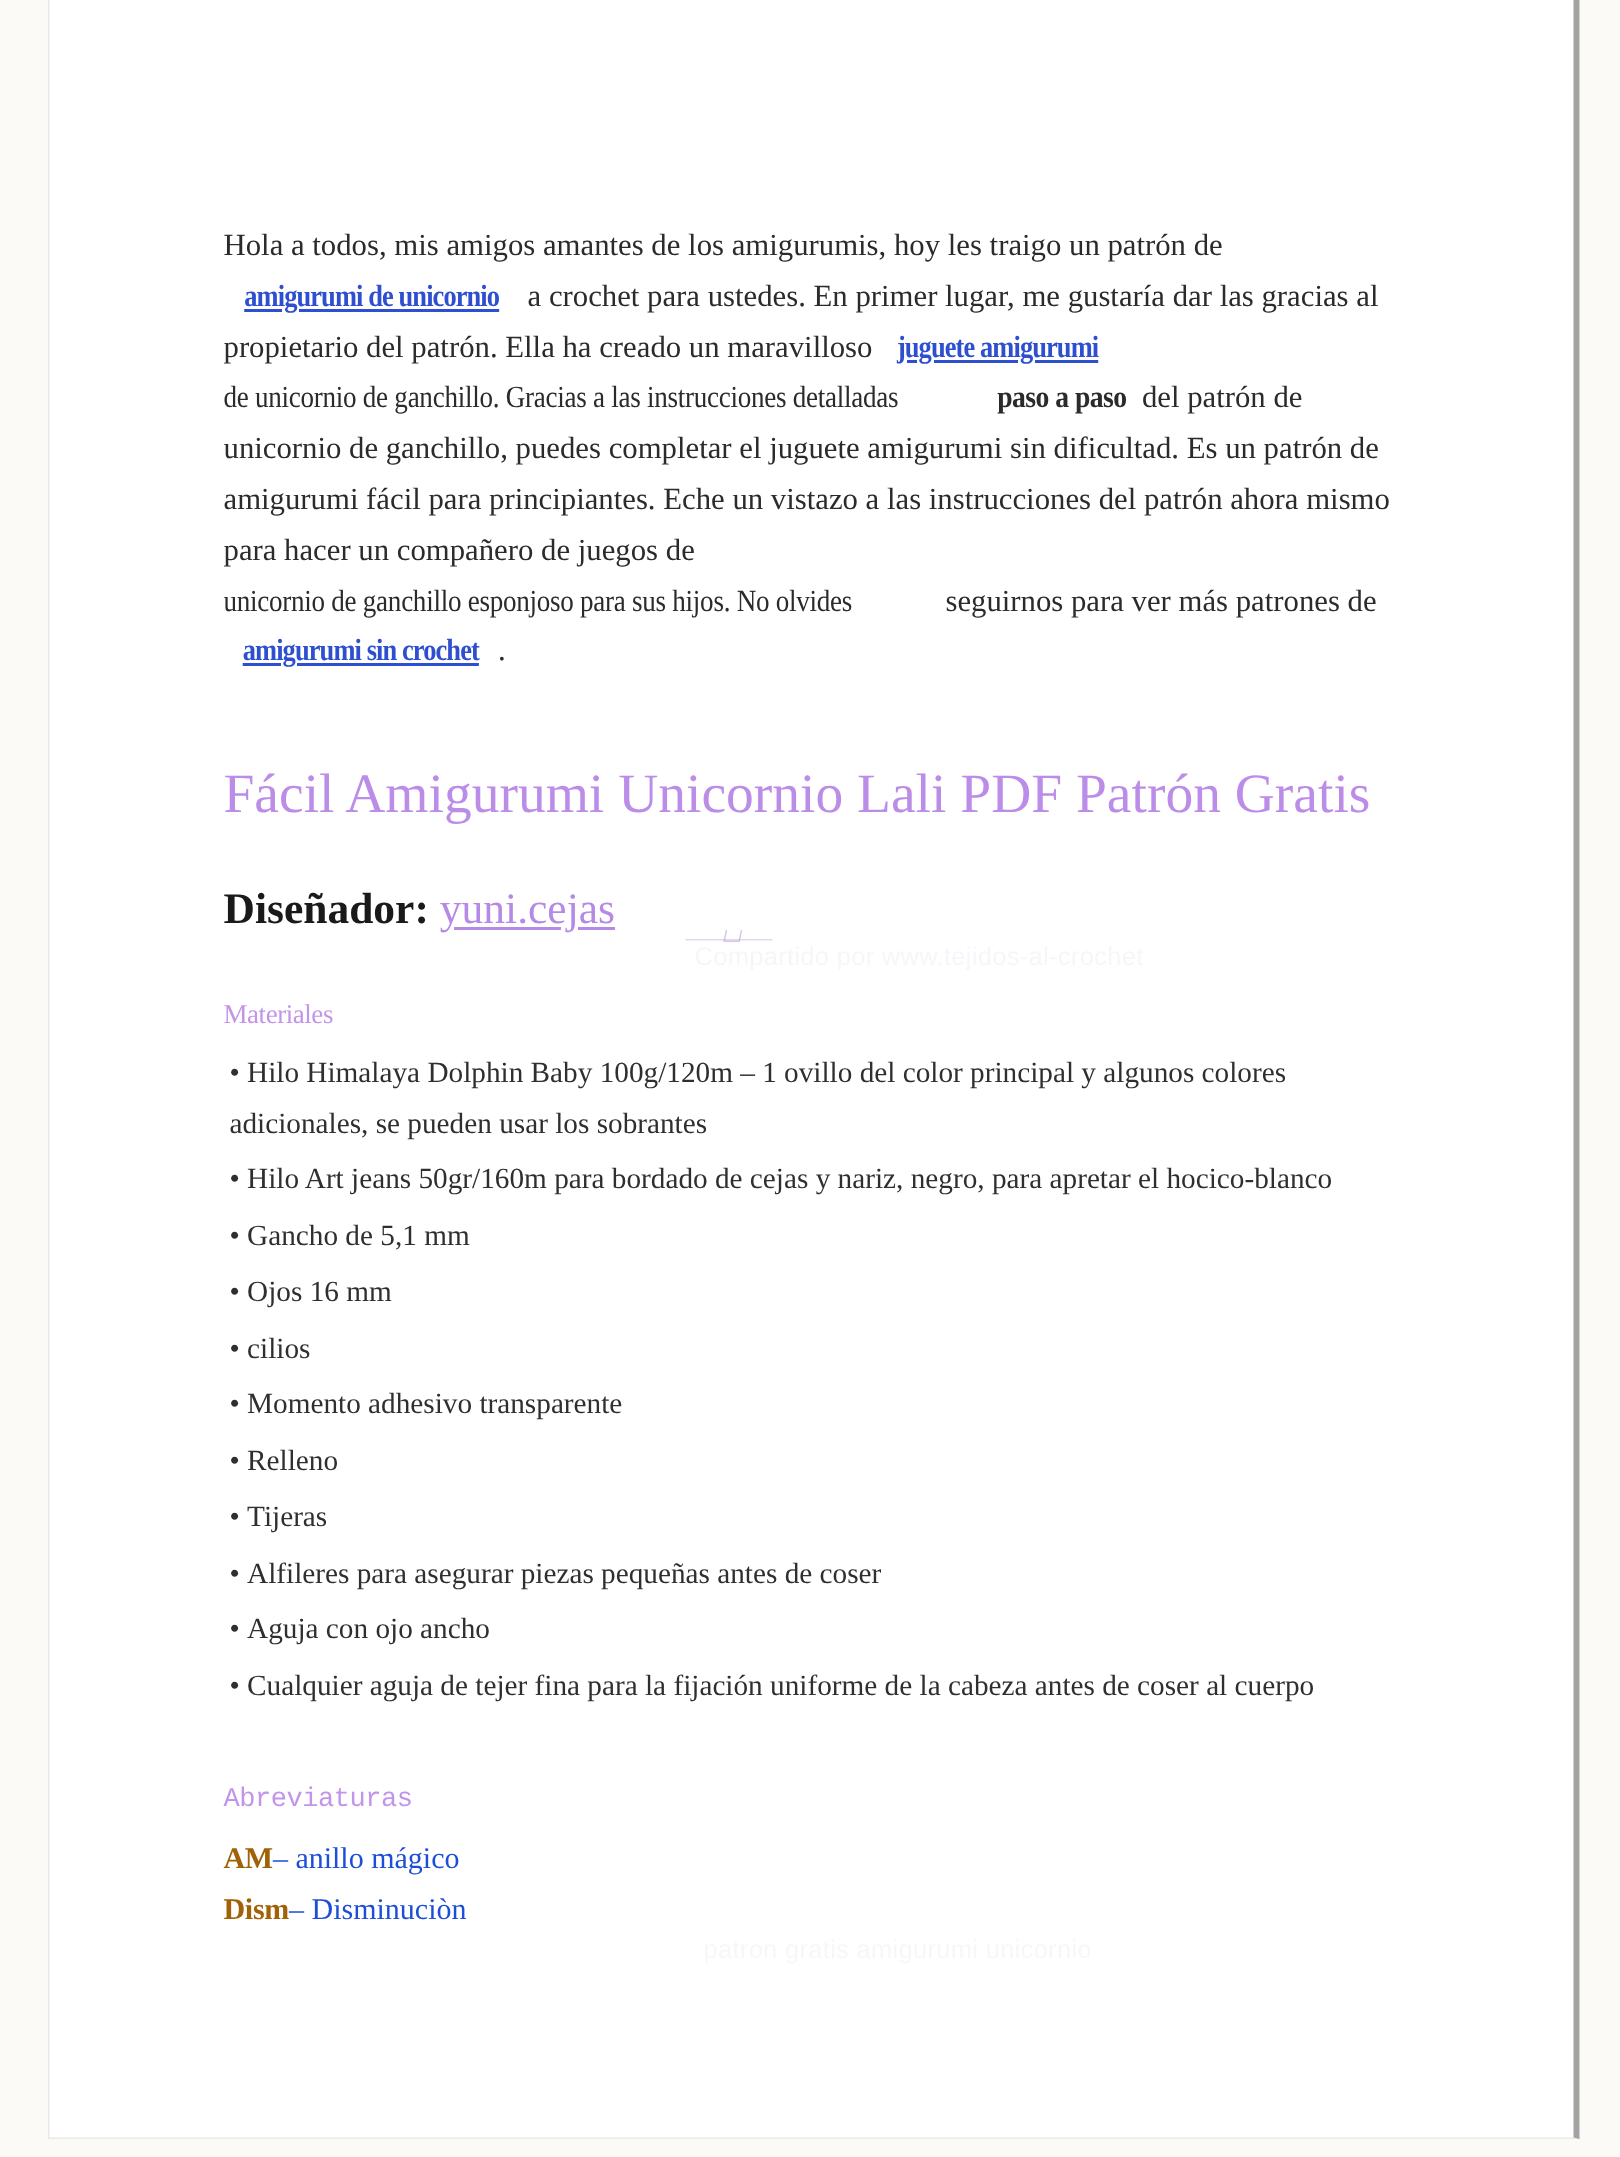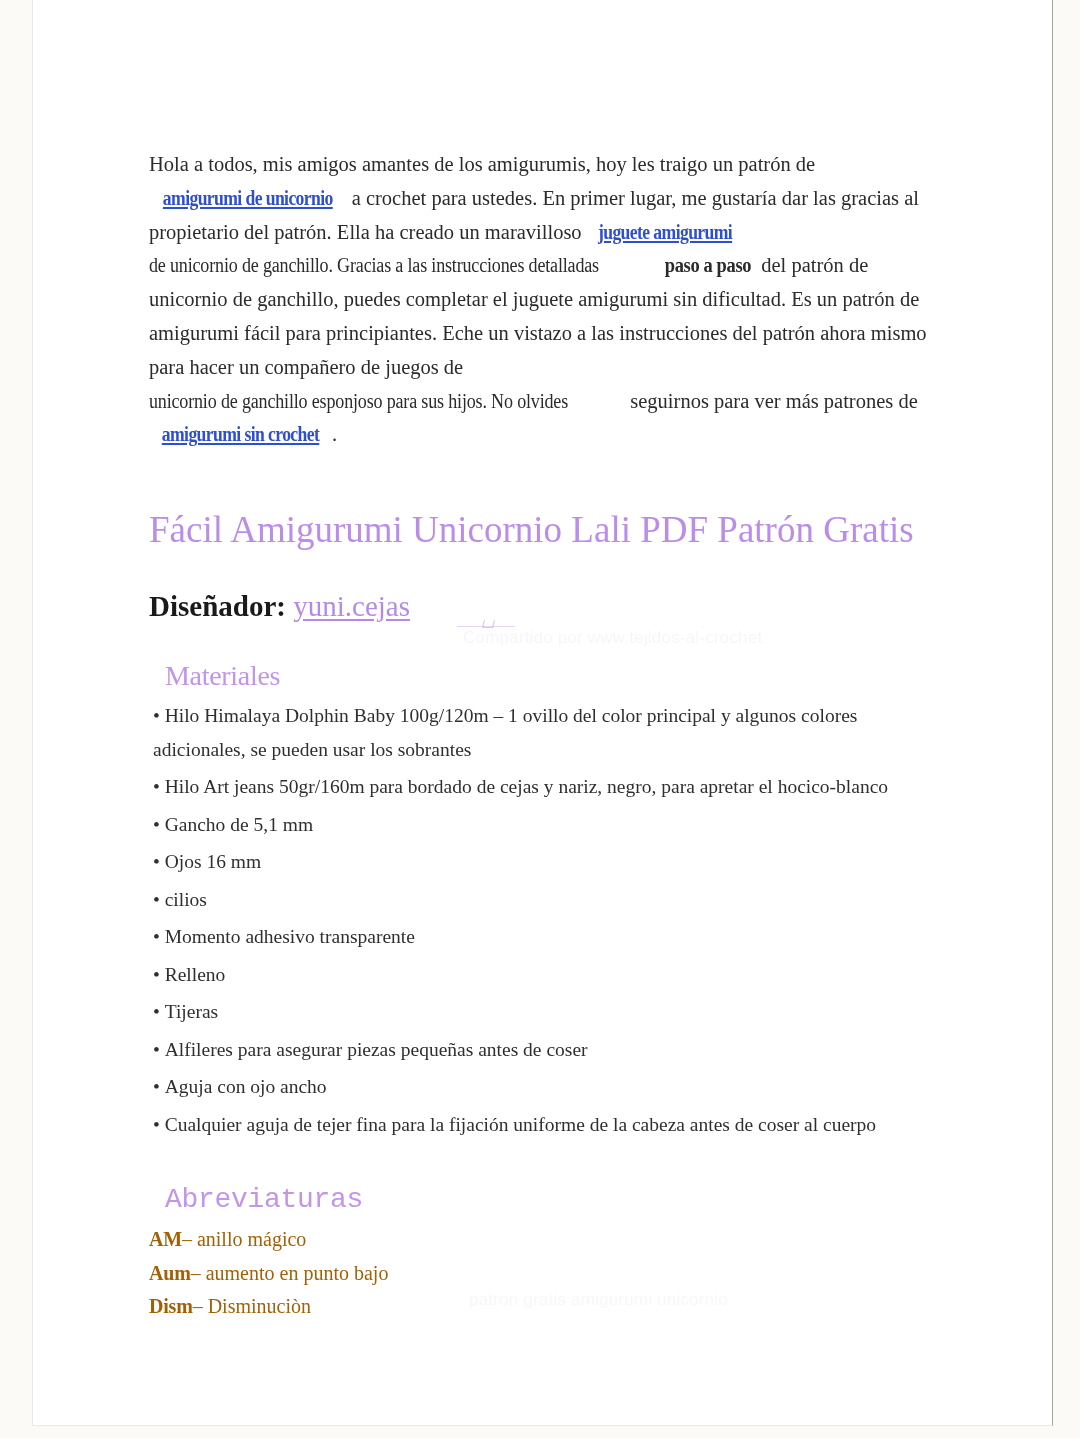--- a/index.html
+++ b/index.html
@@ -23,21 +23,21 @@
 
   
   .sheet {
     position: absolute;
     left: 32px;
     top: 0;
     width: 1021px;
     height: 1426px;
     background: #ffffff;
     border-left: 1px solid #ebe9e4;
-    border-right: 1px solid #a3a3a3;
+    border-right: 4px solid #a3a3a3;
     border-bottom: 1px solid #ebe9e4;
     box-sizing: border-box;
   }
 
   .content {
     position: absolute;
     left: 116px;
     top: 148px;
     width: 790px;
   }
@@ -95,24 +95,24 @@
   .designer .dname {
     color: #b58ae6;
     font-weight: normal;
     text-decoration: underline;
     text-underline-offset: 3px;
   }
 
   
   .section-head {
     color: #c294ea;
-    font-size: 28px;
+    font-size: 18px;
     line-height: 32px;
     font-weight: normal;
-    margin: 36px 0 7px 16px;
+    margin: 36px 0 7px 0;
     letter-spacing: -0.3px;
   }
   .section-head.abbr-head { margin-top: 43px; font-family: Liberation Mono, monospace; }
 
   
   .mat-list {
     list-style: none;
     margin: 0;
     padding: 0;
     font-size: 19.5px;
@@ -137,21 +137,21 @@
     font-size: 20px;
     line-height: 33.5px;
     color: #2f2f2f;
   }
   .abbr-list li { margin: 0; padding: 0; }
   .abbr-list .ab-key {
     color: #a16207;
     font-weight: bold;
     letter-spacing: -0.2px;
   }
-  .abbr-list .ab-def { color: #a16207; }
+  .abbr-list .ab-def { color: #1d4ed8; }
 
   
   .ghost {
     position: absolute;
     font-size: 17px;
     color: rgba(186, 160, 214, 0.11);
     white-space: nowrap;
     letter-spacing: 0.2px;
     pointer-events: none;
     font-family: "Liberation Sans", sans-serif;
@@ -209,19 +209,18 @@
         <li>Tijeras</li>
         <li>Alfileres para asegurar piezas pequeñas antes de coser</li>
         <li>Aguja con ojo ancho</li>
         <li>Cualquier aguja de tejer fina para la fijación uniforme de la cabeza antes de coser al cuerpo</li>
       </ul>
 
       <h2 class="section-head abbr-head">Abreviaturas</h2>
 
       <ul class="abbr-list">
         <li><span class="ab-key">AM</span><span class="ab-def">– anillo mágico</span></li>
-        <li><span class="ab-key">Aum</span><span class="ab-def">– aumento en punto bajo</span></li>
         <li><span class="ab-key">Dism</span><span class="ab-def">– Disminuciòn</span></li>
       </ul>
 
     </div>
   </div>
 </div>
 
 </body></html>

